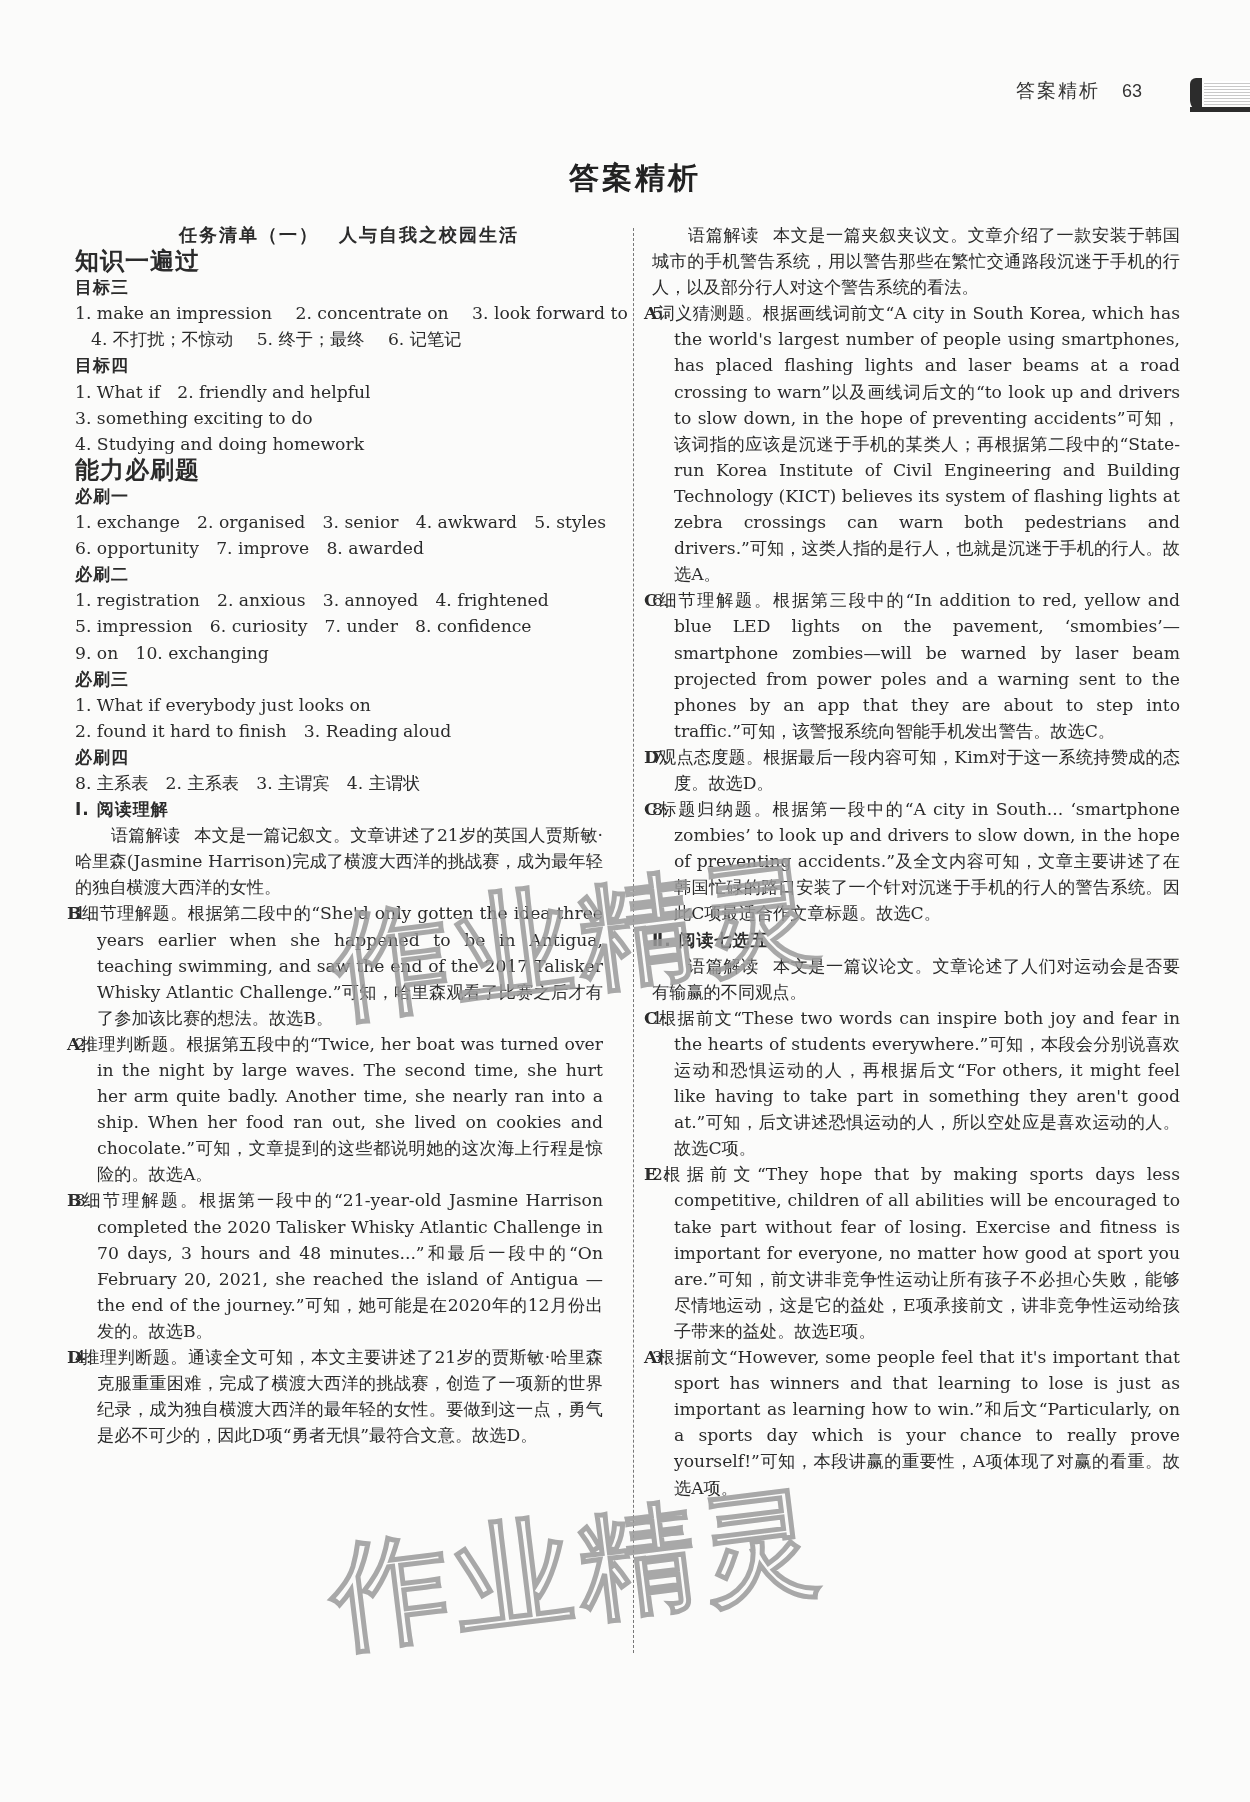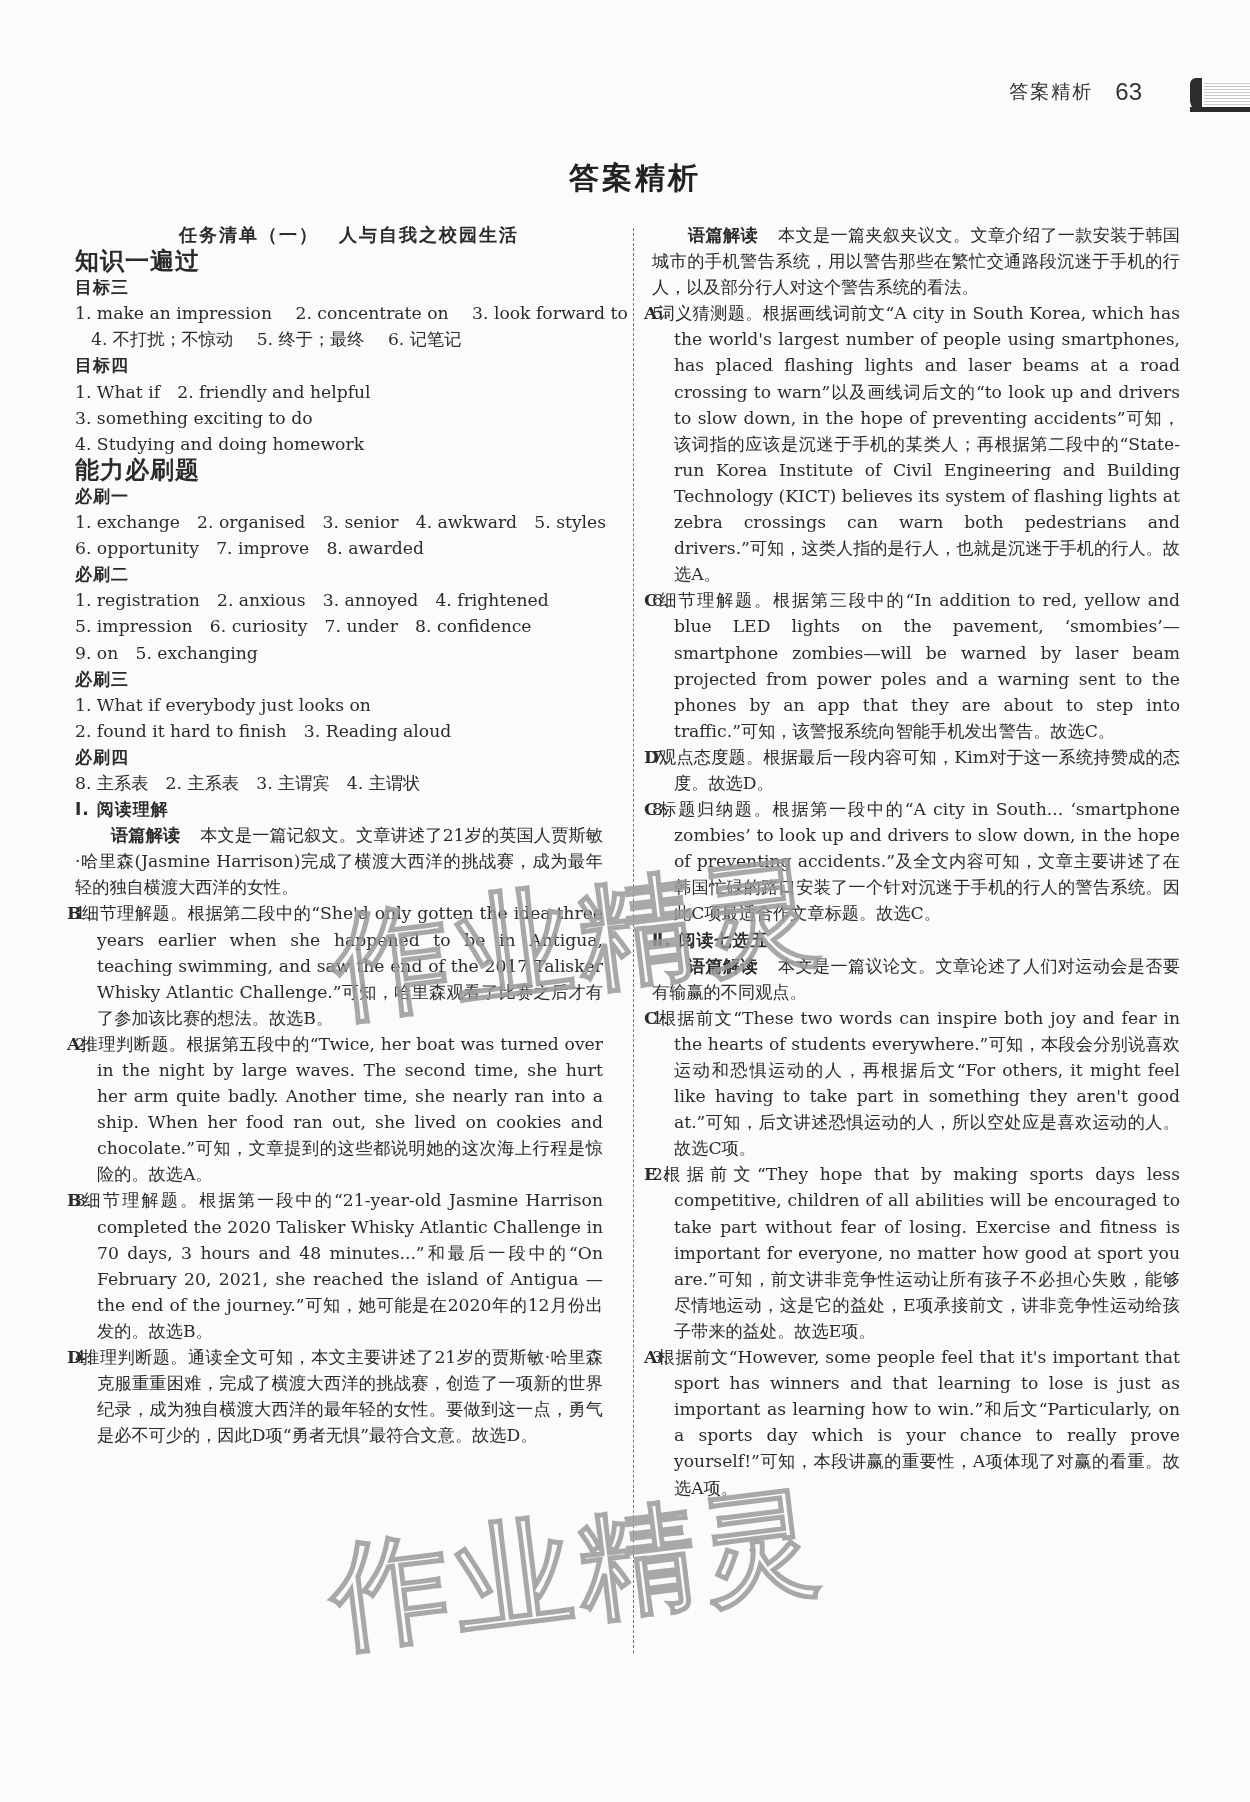--- a/index.html
+++ b/index.html
@@ -6,21 +6,21 @@
   body {
     width:1250px; height:1802px; background:#fbfbfa; color:#2b2b2b;
     font-family:"DejaVu Serif","Liberation Serif",serif;
     position:relative; overflow:hidden;
   }
   .running-head {
     position:absolute; top:78px; right:108px;
     display:flex; align-items:center; gap:22px;
   }
   .running-head .rh-label { font-family:"DejaVu Sans",sans-serif; font-size:19px; letter-spacing:2px; color:#333; }
-  .running-head .rh-num { font-family:"Liberation Sans","DejaVu Sans",sans-serif; font-size:24px; color:#333; }
+  .running-head .rh-num { font-family:"Liberation Sans","DejaVu Sans",sans-serif; font-size:18px; color:#333; }
   .tab-graphic {
     position:absolute; top:78px; right:0; width:60px; height:34px;
   }
   .tab-graphic .tab-dark {
     position:absolute; left:0; top:0; width:12px; height:34px; background:#2c2c2c;
     border-top-left-radius:6px; border-bottom-left-radius:12px;
   }
   .tab-graphic .tab-base {
     position:absolute; left:0; bottom:0; width:60px; height:5px; background:#2c2c2c;
   }
@@ -39,21 +39,21 @@
     position:absolute; left:633px; top:228px; height:1425px;
     border-left:1.5px dashed #777;
   }
   .sec-title { font-family:"DejaVu Sans",sans-serif; font-weight:bold; font-size:18px; text-align:center; letter-spacing:2px; margin-left:20px; }
   .h1 { font-family:"DejaVu Sans",sans-serif; font-weight:bold; font-size:24px; letter-spacing:1px; }
   .h2 { font-family:"DejaVu Sans",sans-serif; font-weight:bold; font-size:17px; letter-spacing:1px; }
   .line { white-space:nowrap; }
   .line span.item { margin-right:18px; }
   .indent { padding-left:16px; }
   .para { text-align:justify; text-align-last:left; }
-  .para .lead { font-family:"DejaVu Sans",sans-serif; font-weight:bold; margin-right:20px; }
+  .para .lead { font-family:"DejaVu Sans",sans-serif; font-weight:normal; margin-right:14px; }
   .first-indent { text-indent:36px; }
   .ans { display:flex; text-align:justify; }
   .ans .num { width:22px; flex:none; }
   .ans .letter { font-weight:bold; width:30px; flex:none; }
   .ans .body { flex:1; margin-left:-30px; padding-left:30px; text-indent:-30px; }
   .ans .body .txt { display:inline; }
   .watermark {
     position:absolute; font-family:"DejaVu Sans",sans-serif; font-weight:bold;
     font-size:118px; color:transparent; -webkit-text-stroke:1.3px #9a9a9a;
     transform:rotate(-7deg); letter-spacing:6px; pointer-events:none; opacity:0.85;
@@ -95,21 +95,21 @@
   <div class="line">3. something exciting to do</div>
   <div class="line">4. Studying and doing homework</div>
 
   <div class="h1">能力必刷题</div>
   <div class="h2">必刷一</div>
   <div class="line">1. exchange　2. organised　3. senior　4. awkward　5. styles</div>
   <div class="line">6. opportunity　7. improve　8. awarded</div>
   <div class="h2">必刷二</div>
   <div class="line">1. registration　2. anxious　3. annoyed　4. frightened</div>
   <div class="line">5. impression　6. curiosity　7. under　8. confidence</div>
-  <div class="line">9. on　5. exchanging</div>
+  <div class="line">9. on　10. exchanging</div>
   <div class="h2">必刷三</div>
   <div class="line">1. What if everybody just looks on</div>
   <div class="line">2. found it hard to finish　3. Reading aloud</div>
   <div class="h2">必刷四</div>
   <div class="line">8. 主系表　2. 主系表　3. 主谓宾　4. 主谓状</div>
 
   <div class="h2">Ⅰ. 阅读理解</div>
   <div class="para first-indent">
     <span class="lead">语篇解读</span><span>本文是一篇记叙文。文章讲述了21岁的英国人贾斯敏·哈里森(Jasmine Harrison)完成了横渡大西洋的挑战赛，成为最年轻的独自横渡大西洋的女性。</span>
   </div>

